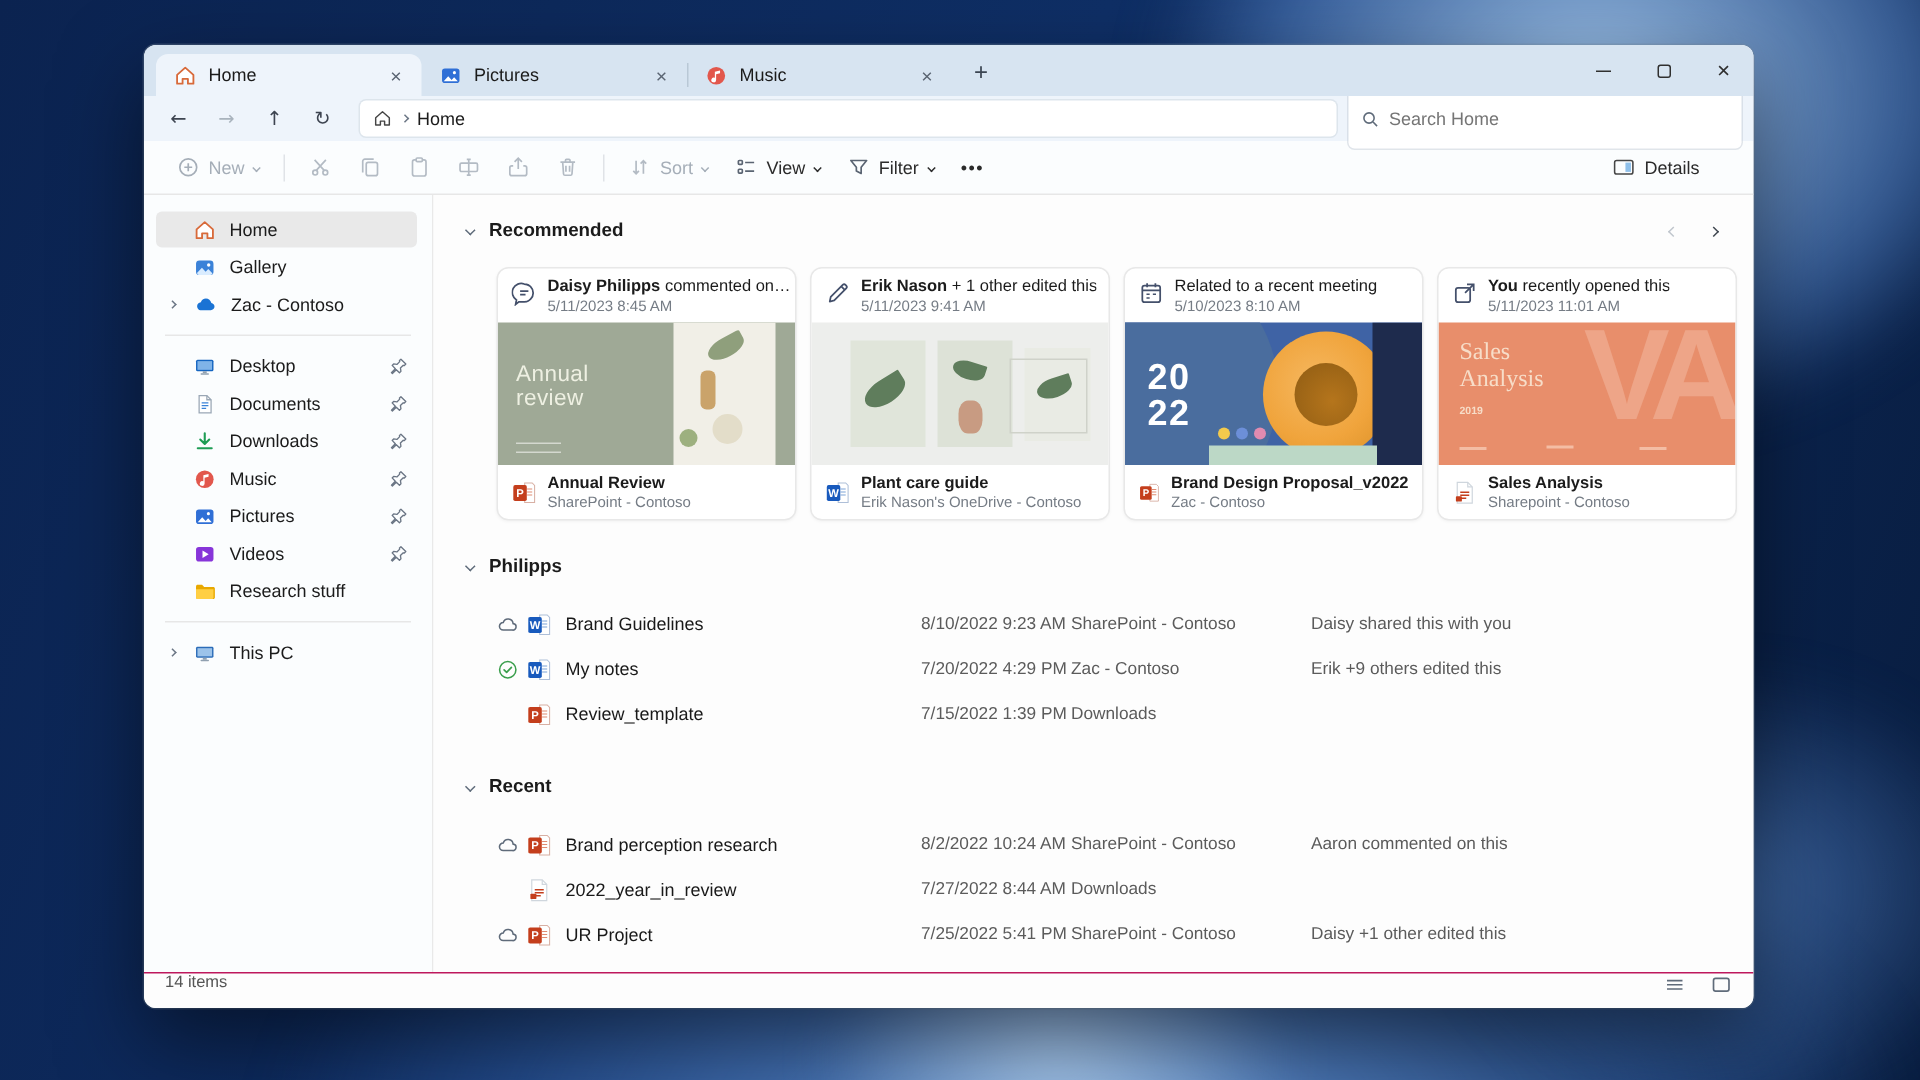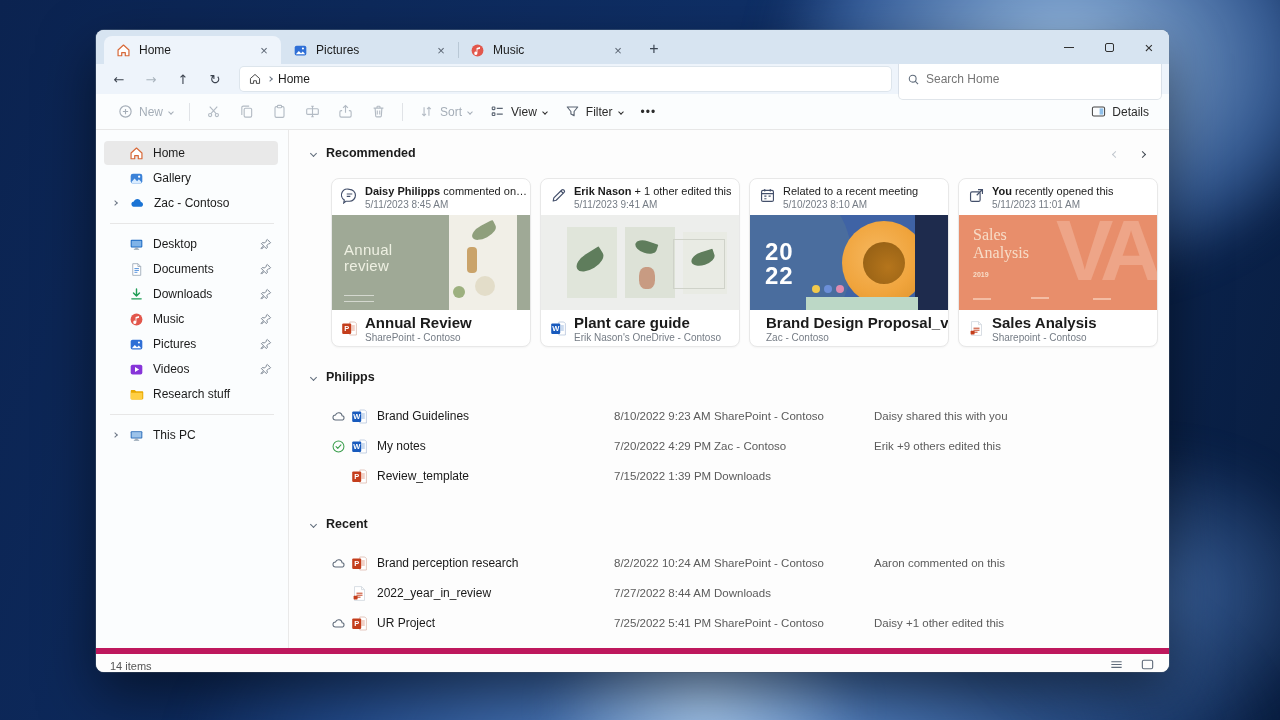--- a/index.html
+++ b/index.html
@@ -37,21 +37,21 @@
   .navbtn.disabled { color:#a9b3bd; }
   .breadcrumb { flex:1; height:24px; background:#fff; border-radius:4px; margin:0 6px 0 8px; display:flex; align-items:center; padding:0 8px; gap:6px; font-size:12px; color:#1b1b1b; box-shadow:0 0 0 1px rgba(190,200,210,.35); }
   .searchbox { width:262px; height:39px; background:#fff; border-radius:4px; display:flex; align-items:center; padding:0 8px; gap:6px; box-shadow:0 0 0 1px rgba(190,200,210,.45); }
   .searchbox input { border:none; outline:none; flex:1; font-size:12px; color:#5f6b7a; font-family:inherit; background:transparent; }
   .chev { display:inline-block; width:5px; height:5px; border-right:1.2px solid currentColor; border-bottom:1.2px solid currentColor; transform:rotate(45deg); }
   .chev.r { transform:rotate(-45deg); }
   .chev.l { transform:rotate(135deg); }
   .chev.sm { width:4px; height:4px; }
 
   
-  .toolbar { height:36px; background:#fbfdfe; border-bottom:1px solid #e7e7e7; display:flex; align-items:center; padding:0 12px 0 14px; gap:2px; }
+  .toolbar { height:36px; background:#fbfdfe; border-bottom:1px solid #e7e7e7; display:flex; align-items:center; padding:0 28px 0 14px; gap:2px; }
   .tbtn { display:flex; align-items:center; gap:6px; height:28px; padding:0 8px; border-radius:4px; font-size:12px; color:#2b2b2b; }
   .tbtn.disabled { color:#a5aeb8; }
   .tbtn .ticon { display:flex; }
   .tdiv { width:1px; height:18px; background:#e0e3e7; margin:0 6px; }
   .tspacer { flex:1; }
 
   
   .bodyrow { display:flex; height:518px; }
   .sidebar { width:193px; background:#fbfdfe; border-right:1px solid #e9e9e9; padding-top:10px; }
   .sitem { height:24px; margin:1px 10px 1px 8px; display:flex; align-items:center; gap:9px; padding:0 6px 0 6px; border-radius:4px; font-size:12px; color:#1b1b1b; position:relative; }
@@ -70,21 +70,21 @@
   
   .cards { display:flex; gap:9px; margin:15px 0 0 42px; }
   .card { width:200px; height:169px; background:#fff; border:1px solid #e8e8e8; border-radius:8px; overflow:hidden; box-shadow:0 1px 2px rgba(0,0,0,.04); display:flex; flex-direction:column; }
   .chead { height:36px; display:flex; align-items:flex-start; gap:7px; padding:6px 8px 0 9px; }
   .chead .cicon { margin-top:2px; flex:none; }
   .ct1 { font-size:11px; color:#1b1b1b; line-height:1.25; white-space:nowrap; overflow:hidden; }
   .ct1 .b { font-weight:700; }
   .ct2 { font-size:10px; color:#757c85; }
   .thumb { height:95px; position:relative; overflow:hidden; flex:none; }
   .cfoot { flex:1; display:flex; align-items:center; gap:7px; padding:0 9px; }
-  .cf1 { font-size:15px; font-weight:700; color:#1b1b1b; line-height:1.3; white-space:nowrap; overflow:hidden; }
+  .cf1 { font-size:11px; font-weight:700; color:#1b1b1b; line-height:1.3; white-space:nowrap; overflow:hidden; }
   .cf2 { font-size:10px; color:#757c85; white-space:nowrap; overflow:hidden; }
 
   .t1 { background:#9fa996; }
   .t1 .ttl { position:absolute; left:12px; top:9px; font-size:15px; line-height:1.08; color:#eef0e2; letter-spacing:.3px;margin-top:18px; }
   .t1 .photo { position:absolute; right:13px; top:0; bottom:0; width:68px; background:#f1efe7; }
   .t1 .leaf1 { position:absolute; right:20px; top:10px; width:26px; height:13px; background:#7e9068; border-radius:60% 10% 60% 60%; transform:rotate(-28deg); opacity:.85; }
   .t1 .bottle { position:absolute; right:40px; top:32px; width:10px; height:26px; background:#caa36a; border-radius:4px; }
   .t1 .dish { position:absolute; right:22px; bottom:14px; width:20px; height:20px; background:#e3ddc9; border-radius:50%; box-shadow:-26px 6px 0 -4px #9db07f; }
   .t1 .lines { position:absolute; left:12px; bottom:14px; width:30px; height:1px; background:rgba(255,255,255,.55); box-shadow:0 6px 0 rgba(255,255,255,.55); }
   .t2 { background:#edeeec; }
@@ -107,21 +107,21 @@
 
   
   .rows { margin:14px 0 0 42px; }
   .frow { display:grid; grid-template-columns:20px 26px 237px 100px 160px 1fr; align-items:center; height:30px; }
   .frow .name { font-size:12px; color:#191919; white-space:nowrap; overflow:hidden; }
   .frow .meta { font-size:11.5px; color:#5b5b5b; white-space:nowrap; overflow:hidden; }
   .mt-fav { margin-top:20px; }
   .mt-rec { margin-top:23px; }
 
   
-  .statusbar { height:24px; border-top:6px solid #be185d; background:#fdfdfd; display:flex; align-items:flex-end; padding:0 14px; font-size:11px; color:#555; }
+  .statusbar { height:24px; border-top:1px solid #be185d; background:#fdfdfd; display:flex; align-items:flex-start; padding:0 14px; font-size:11px; color:#555; }
   .statusbar .sspacer { flex:1; }
   .statusbar .sicon { margin-left:16px; display:flex; }
 
   svg { display:block; }
 </style>
 </head>
 <body>
 
 <div class="wall">
   <div class="blob blob1"></div>

